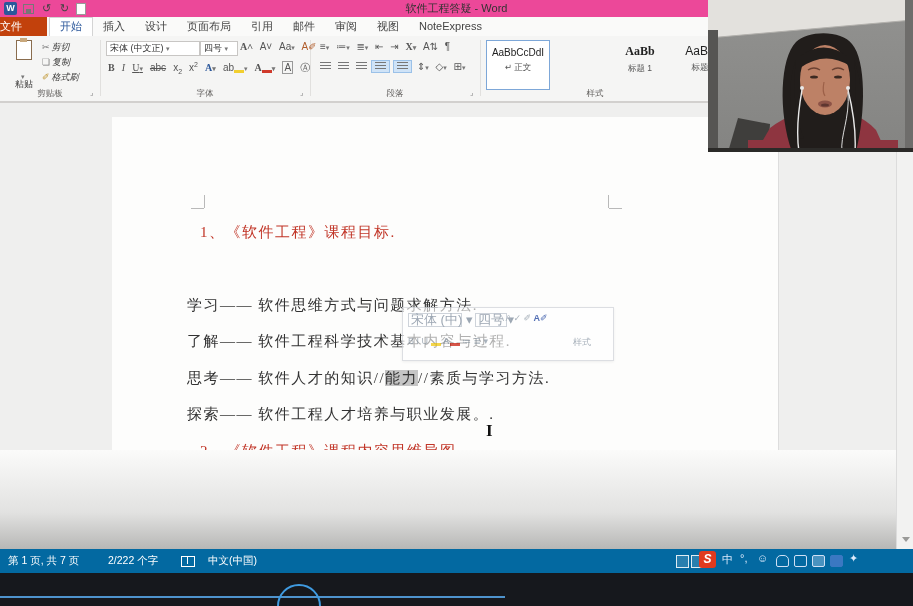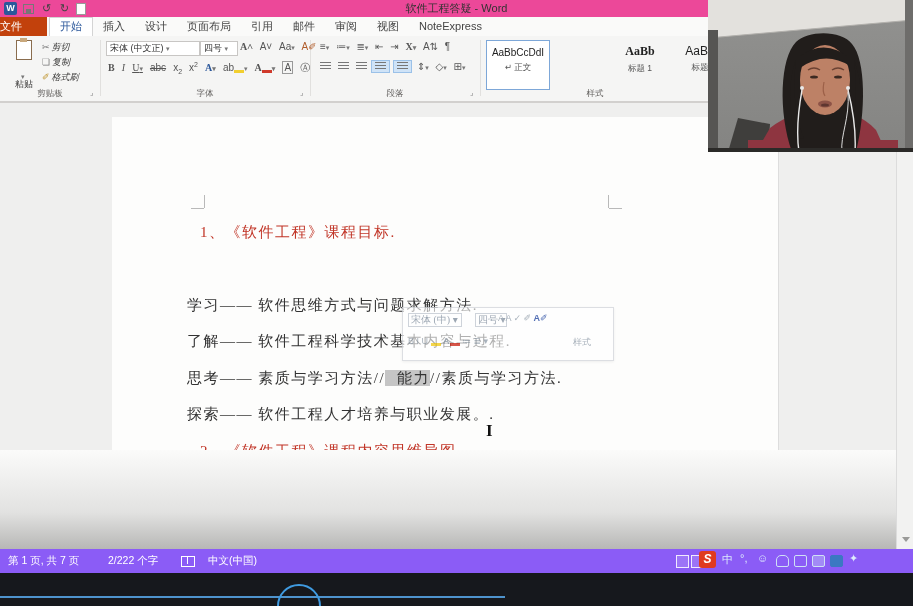--- a/index.html
+++ b/index.html
@@ -62,40 +62,40 @@
 
   
   #docarea{left:0;top:103px;width:896px;height:446px;background:#efefee;margin-top:14px;}
   #page{position:absolute;left:112px;top:0;width:666px;height:446px;background:#fdfdfc;
         border-right:1px solid #ddd;}
   .cropv{position:absolute;width:1px;height:13px;background:#b9b9b9;}
   .croph{position:absolute;width:13px;height:1px;background:#b9b9b9;}
   .docline{position:absolute;font-family:"Liberation Serif","DejaVu Serif",serif;
            font-size:15px;letter-spacing:1.5px;color:#333;white-space:nowrap;}
   .red{color:#c13527;}
-  .selgray{background:#c5c5c5;padding-left:12px;}
+  .selgray{background:#c5c5c5;}
   #caret-i{position:absolute;left:486px;top:304px;font-family:"Liberation Serif",serif;
            font-size:17px;font-weight:600;color:#111;}
   
   #minibar{position:absolute;left:402px;top:190px;width:210px;height:52px;
            background:rgba(255,255,255,.72);border:1px solid rgba(180,185,195,.55);
            box-shadow:0 1px 3px rgba(0,0,0,.08);opacity:.85;}
   .mb-combo{position:absolute;border:1px solid rgba(160,170,185,.6);background:rgba(255,255,255,.5);
-            font-size:10px;color:#8b97a6;line-height:12px;padding:0 2px;white-space:nowrap;font-family:Liberation Serif, serif;}
+            font-size:13px;color:#8b97a6;line-height:12px;padding:0 2px;white-space:nowrap;}
   .mb-ic{position:absolute;font-size:9px;color:#9aa5b1;white-space:nowrap;}
   
   #diag-grad{position:absolute;left:0;top:333px;width:896px;height:113px;
              background:linear-gradient(180deg,#fbfbfa 0%,#e2e2e1 55%,#a7a7a5 100%);}
   .dnode{position:absolute;background:linear-gradient(180deg,#87b8e5,#5a91c8);
          border:1px solid #38689c;color:#14304f;font-size:11.5px;letter-spacing:2px;
          text-align:center;line-height:17px;height:17px;}
   .dline{position:absolute;background:#3c6aa0;}
 
   
-  #statusbar{left:0;top:549px;width:913px;height:24px;background:#8b5cf6;z-index:5;color:#fff;}
+  #statusbar{left:0;top:549px;width:913px;height:24px;background:#0369a1;z-index:5;color:#fff;}
   .sbtext{position:absolute;top:5px;font-size:10.5px;color:#fff;white-space:nowrap;}
   #sb-book{left:181px;top:7px;width:12px;height:9px;border:1px solid #fff;background:transparent;}
   #sb-book i{position:absolute;left:5px;top:0;width:1px;height:7px;background:#fff;}
   .sb-view{position:absolute;top:6px;width:11px;height:11px;border:1px solid rgba(255,255,255,.85);
            background:rgba(255,255,255,.15);}
   
   #sogou-s{left:699px;top:551px;width:17px;height:17px;background:#e03a1f;border-radius:3px;
            color:#fff;font-weight:bold;font-style:italic;text-align:center;line-height:17px;font-size:12px;}
   .imeic{position:absolute;top:552px;font-size:11px;color:#dceafc;}
   .imeshape{position:absolute;top:555px;width:11px;height:10px;border:1px solid #cfe0f5;border-radius:2px;}
@@ -239,21 +239,21 @@
 
     <div class="cropv" style="left:204px;top:78px"></div>
     <div class="croph" style="left:191px;top:91px"></div>
     <div class="cropv" style="left:608px;top:78px"></div>
     <div class="croph" style="left:609px;top:91px"></div>
 
     <div class="docline red" style="left:200px;top:106px">1、《软件工程》课程目标.</div>
     <div class="docline" style="left:187px;top:179px">学习—— 软件思维方式与问题求解方法.</div>
     <div class="docline" style="left:187px;top:215px">了解—— 软件工程科学技术基本内容与过程.</div>
     <div class="docline" style="left:187px;top:252px">
-      <span>思考—— 素质与学习方法//</span><span class="selgray">能力</span><span>//素质与学习方法.</span>
+      <span>思考—— 软件人才的知识//</span><span class="selgray">能力</span><span>//素质与学习方法.</span>
     </div>
     <div class="docline" style="left:187px;top:288px">探索—— 软件工程人才培养与职业发展。.</div>
     <div class="docline red" style="left:200px;top:325px">2、《软件工程》课程内容思维导图.</div>
     <div id="caret-i">I</div>
 
     <div id="minibar">
       <div class="mb-combo" style="left:5px;top:5px;width:48px"><span>宋体 (中)</span> ▾</div>
       <div class="mb-combo" style="left:72px;top:5px;width:26px"><span>四号</span> ▾</div>
       <div class="mb-ic" style="left:95px;top:5px">A A ✓ ✐ <span style="color:#3556a8;font-weight:bold">A✐</span></div>
       <div class="mb-ic" style="left:5px;top:28px">B I U <span class="swatch-y"></span> <span style="font-weight:bold">A</span><span class="swatch-r"></span> ≔ ≣ ▾</div>

